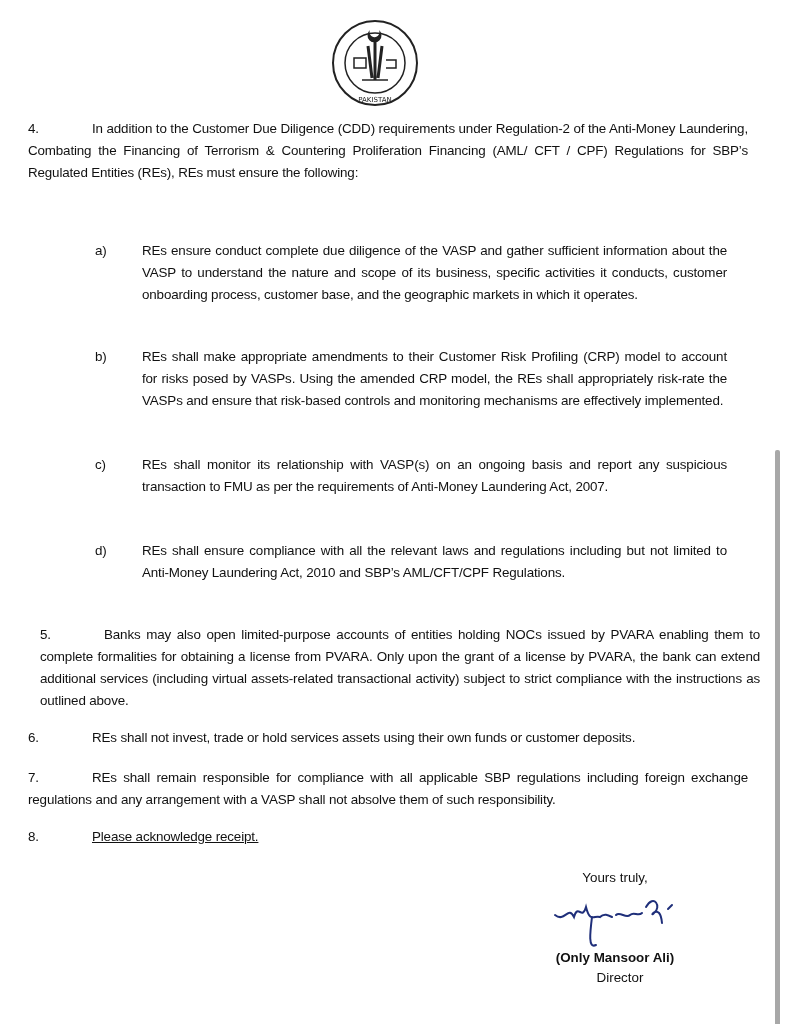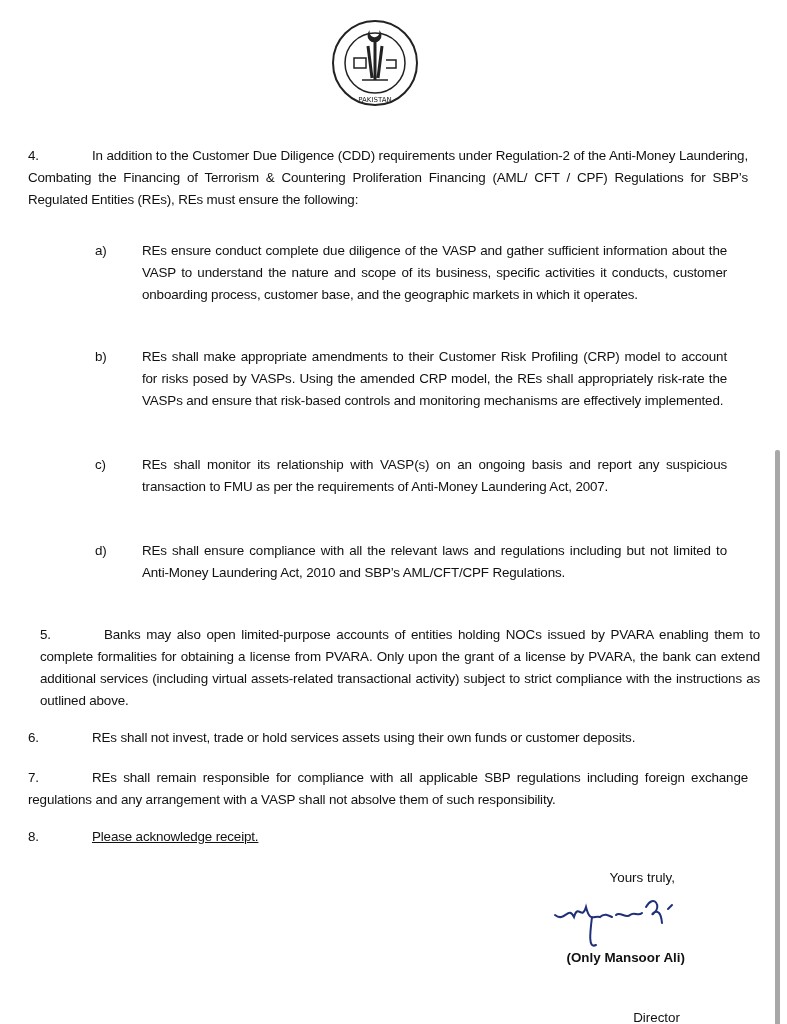--- a/index.html
+++ b/index.html
@@ -6,42 +6,42 @@
   body { width: 787px; height: 1024px; position: relative; overflow: hidden;
          font-family: "Liberation Sans", sans-serif; color: #111; }
   .page { position: absolute; left: 0; top: 0; width: 727px; height: 1024px; }
   .seal { position: absolute; left: 330px; top: 18px; width: 90px; height: 90px; }
   .text { font-size: 13.4px; line-height: 22px; letter-spacing: -0.15px; font-stretch: condensed; }
   .para { position: absolute; left: 28px; width: 720px; text-align: justify; }
   .para .num { display: inline-block; width: 64px; }
   .sub { position: absolute; left: 95px; width: 630px; }
   .sub .letter { position: absolute; left: 0; top: 0; }
   .sub .body { position: absolute; left: 47px; width: 585px; text-align: justify; }
-  .closing { position: absolute; text-align: right; font-size: 13.4px; }
+  .closing { position: absolute; text-align: center; font-size: 13.4px; }
   .scrollbar { position: absolute; left: 775px; top: 450px; width: 5px; height: 574px;
                background: #a8a8a8; border-radius: 2px 2px 0 0; }
   .sig { position: absolute; left: 550px; top: 893px; width: 150px; height: 60px; }
 </style>
 </head>
 <body>
 
 <div class="page">
 
   <svg class="seal" viewBox="0 0 90 90">
     <circle cx="45" cy="45" r="42" fill="none" stroke="#222" stroke-width="2"></circle>
     <circle cx="45" cy="45" r="30" fill="none" stroke="#222" stroke-width="1.5"></circle>
     <path d="M40 12 a7 7 0 1 0 9 0 a5 5 0 1 1 -9 0z" fill="#222"></path>
     <path d="M45 22 L45 62 M38 28 L42 60 M52 28 L48 60" stroke="#222" stroke-width="3"></path>
     <rect x="24" y="40" width="12" height="10" fill="none" stroke="#222" stroke-width="1.5"></rect>
     <path d="M56 42 L66 42 L66 50 L56 50" fill="none" stroke="#222" stroke-width="1.5"></path>
     <path d="M32 62 L58 62" stroke="#222" stroke-width="1.5"></path>
     <text x="45" y="84" font-size="7" text-anchor="middle" font-family="DejaVu Sans, sans-serif" fill="#222">PAKISTAN</text>
   </svg>
 
-  <div class="para text" style="top:145px;">
+  <div class="para text" style="top:118px;">
     <span class="num">4.</span><span>In addition to the Customer Due Diligence (CDD) requirements under Regulation-2 of the Anti-Money Laundering, Combating the Financing of Terrorism &amp; Countering Proliferation Financing (AML/ CFT / CPF) Regulations for SBP’s Regulated Entities (REs), REs must ensure the following:</span>
   </div>
 
   <div class="sub text" style="top:240px;">
     <span class="letter">a)</span>
     <span class="body">REs ensure conduct complete due diligence of the VASP and gather sufficient information about the VASP to understand the nature and scope of its business, specific activities it conducts, customer onboarding process, customer base, and the geographic markets in which it operates.</span>
   </div>
 
   <div class="sub text" style="top:346px;">
     <span class="letter">b)</span>
@@ -74,16 +74,16 @@
     <span class="num">8.</span><span>Please acknowledge receipt.</span>
   </div>
 
   <div class="closing" style="left:555px; top:870px; width:120px;">Yours truly,</div>
 
   <svg class="sig" viewBox="0 0 150 60">
     <path d="M5 22 C15 30 18 12 24 24 C28 10 32 28 36 14 C40 30 44 22 50 24 C54 20 58 22 62 24 M66 22 C70 18 76 26 80 22 C84 18 88 24 92 20 M96 14 C104 0 112 14 104 20 C98 26 110 8 112 30 M118 16 L122 12 M42 24 C40 40 38 56 46 52" fill="none" stroke="#1f2f7a" stroke-width="2" stroke-linecap="round"></path>
   </svg>
 
   <div class="closing" style="left:545px; top:950px; width:140px; font-weight:bold;">(Only Mansoor Ali)</div>
-  <div class="closing" style="left:560px; top:970px; width:120px;margin-top:40px;">Director</div>
+  <div class="closing" style="left:560px; top:970px; width:120px;">Director</div>
 
   <div class="scrollbar"></div>
 </div>
 
 </body></html>

